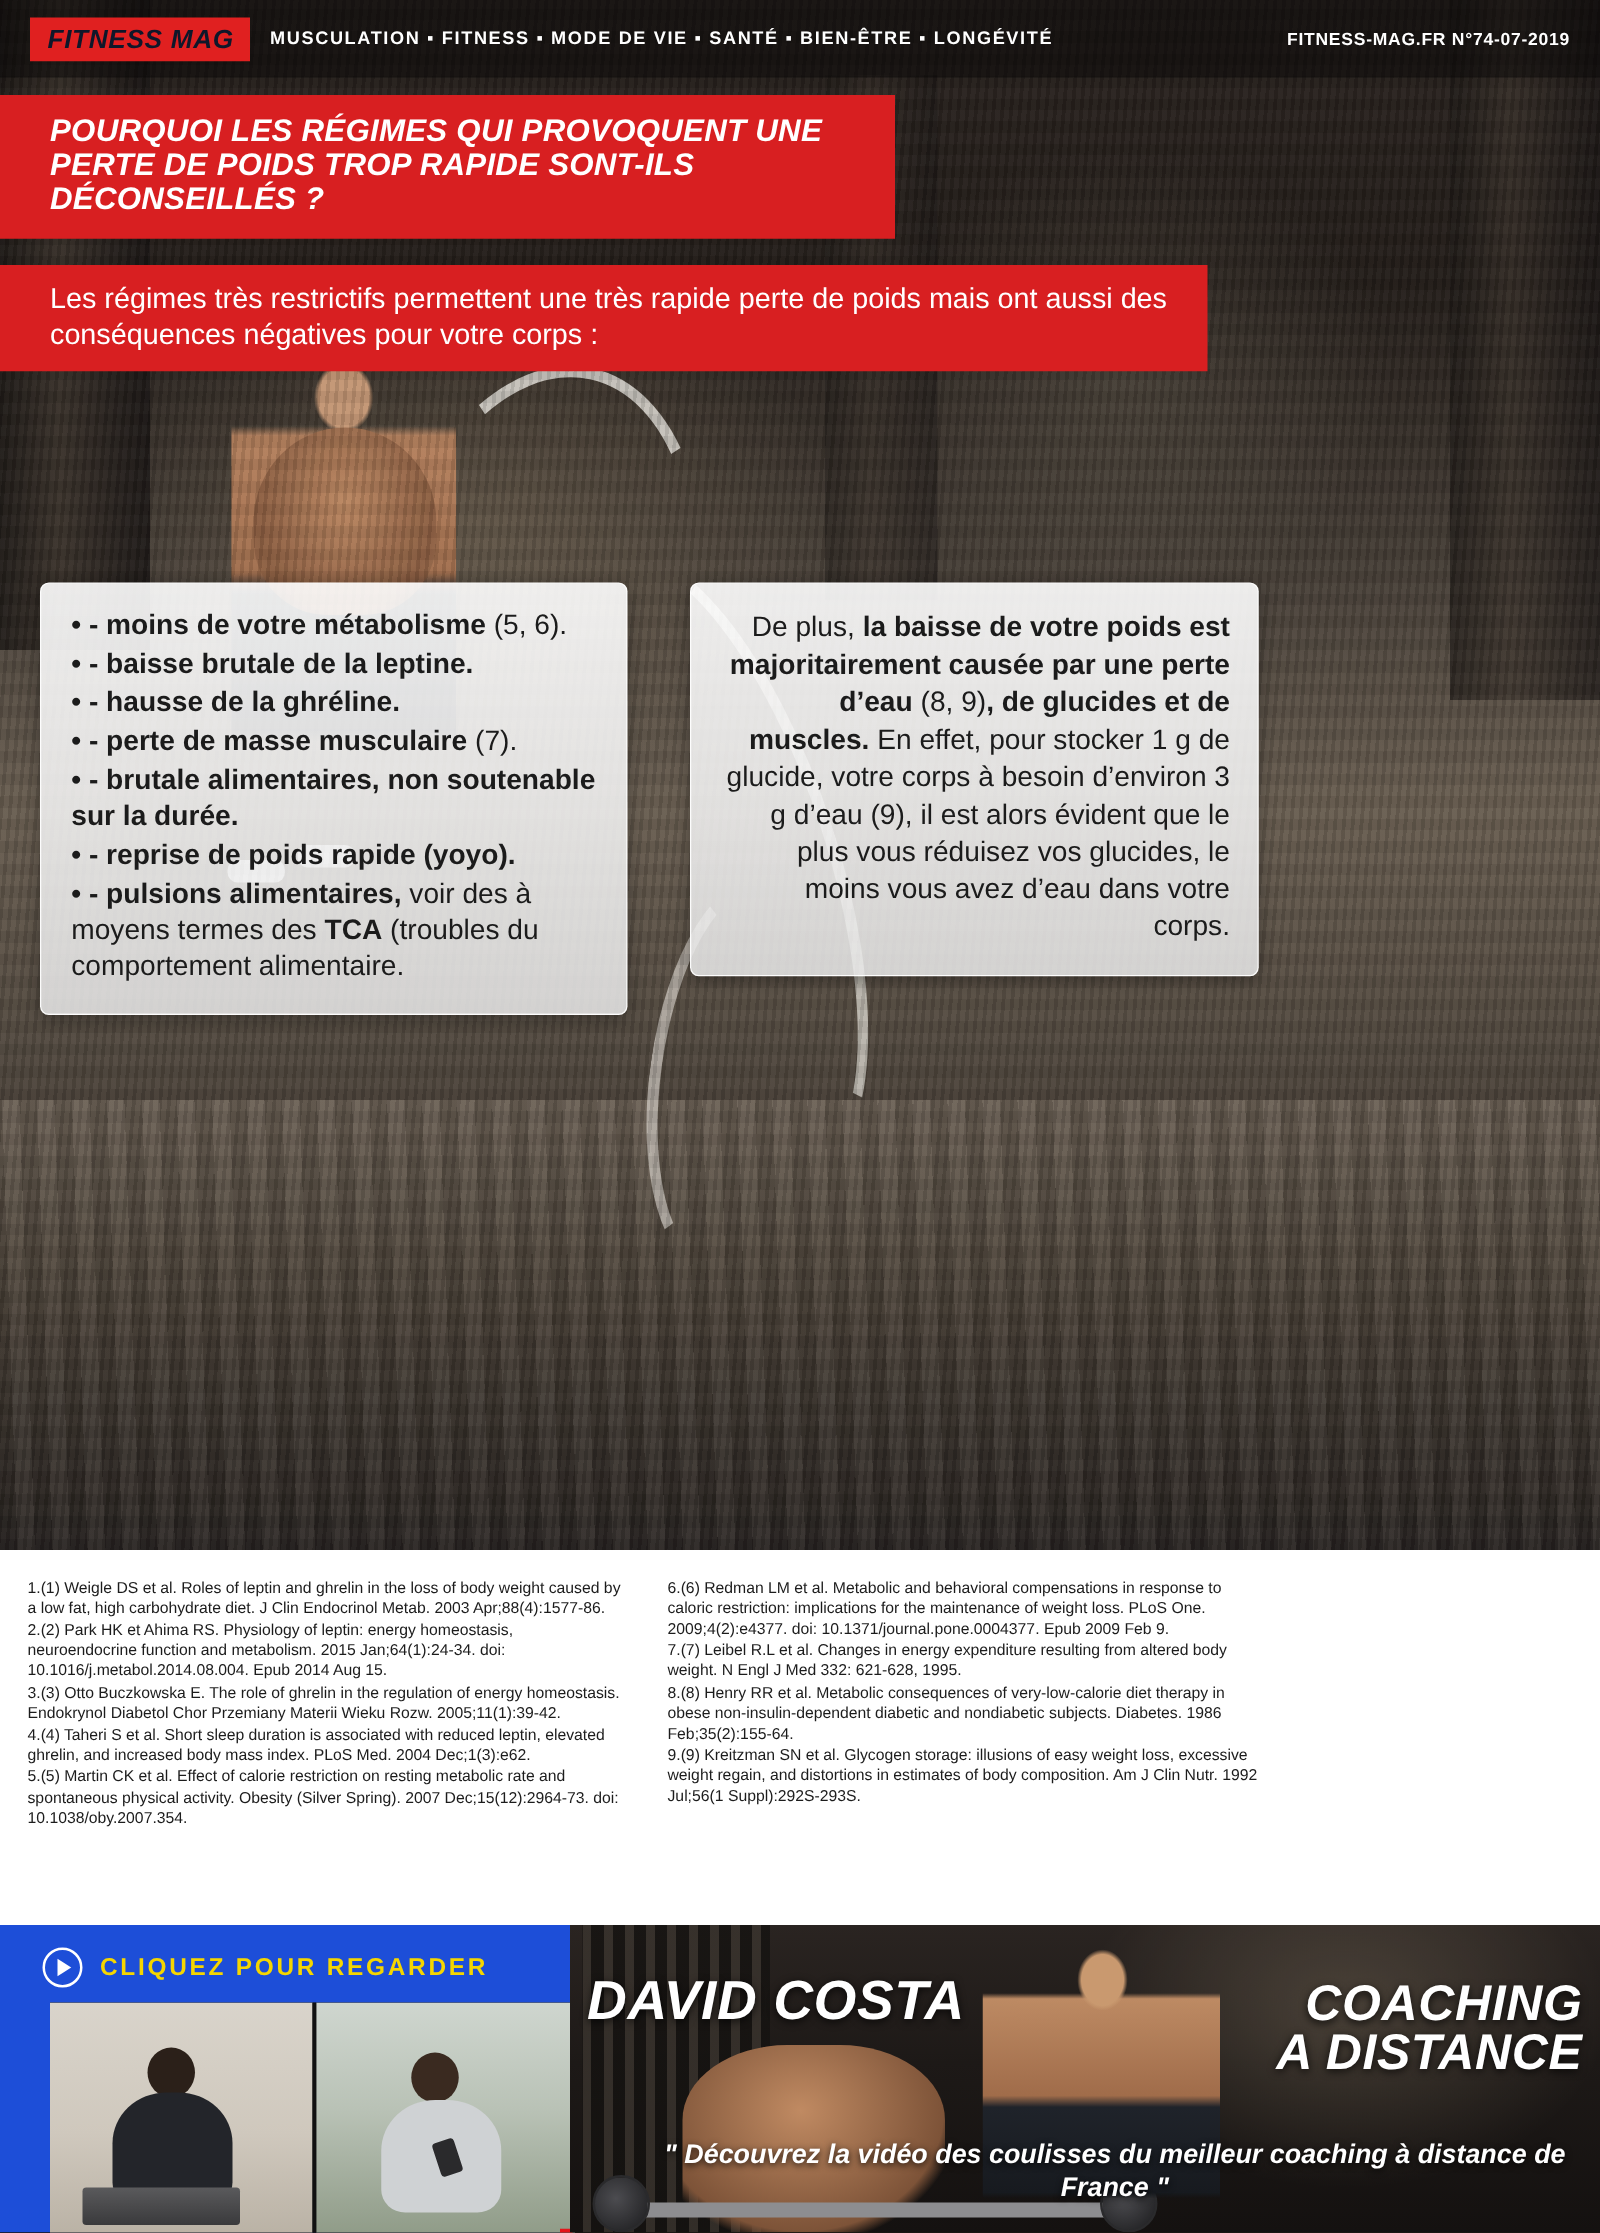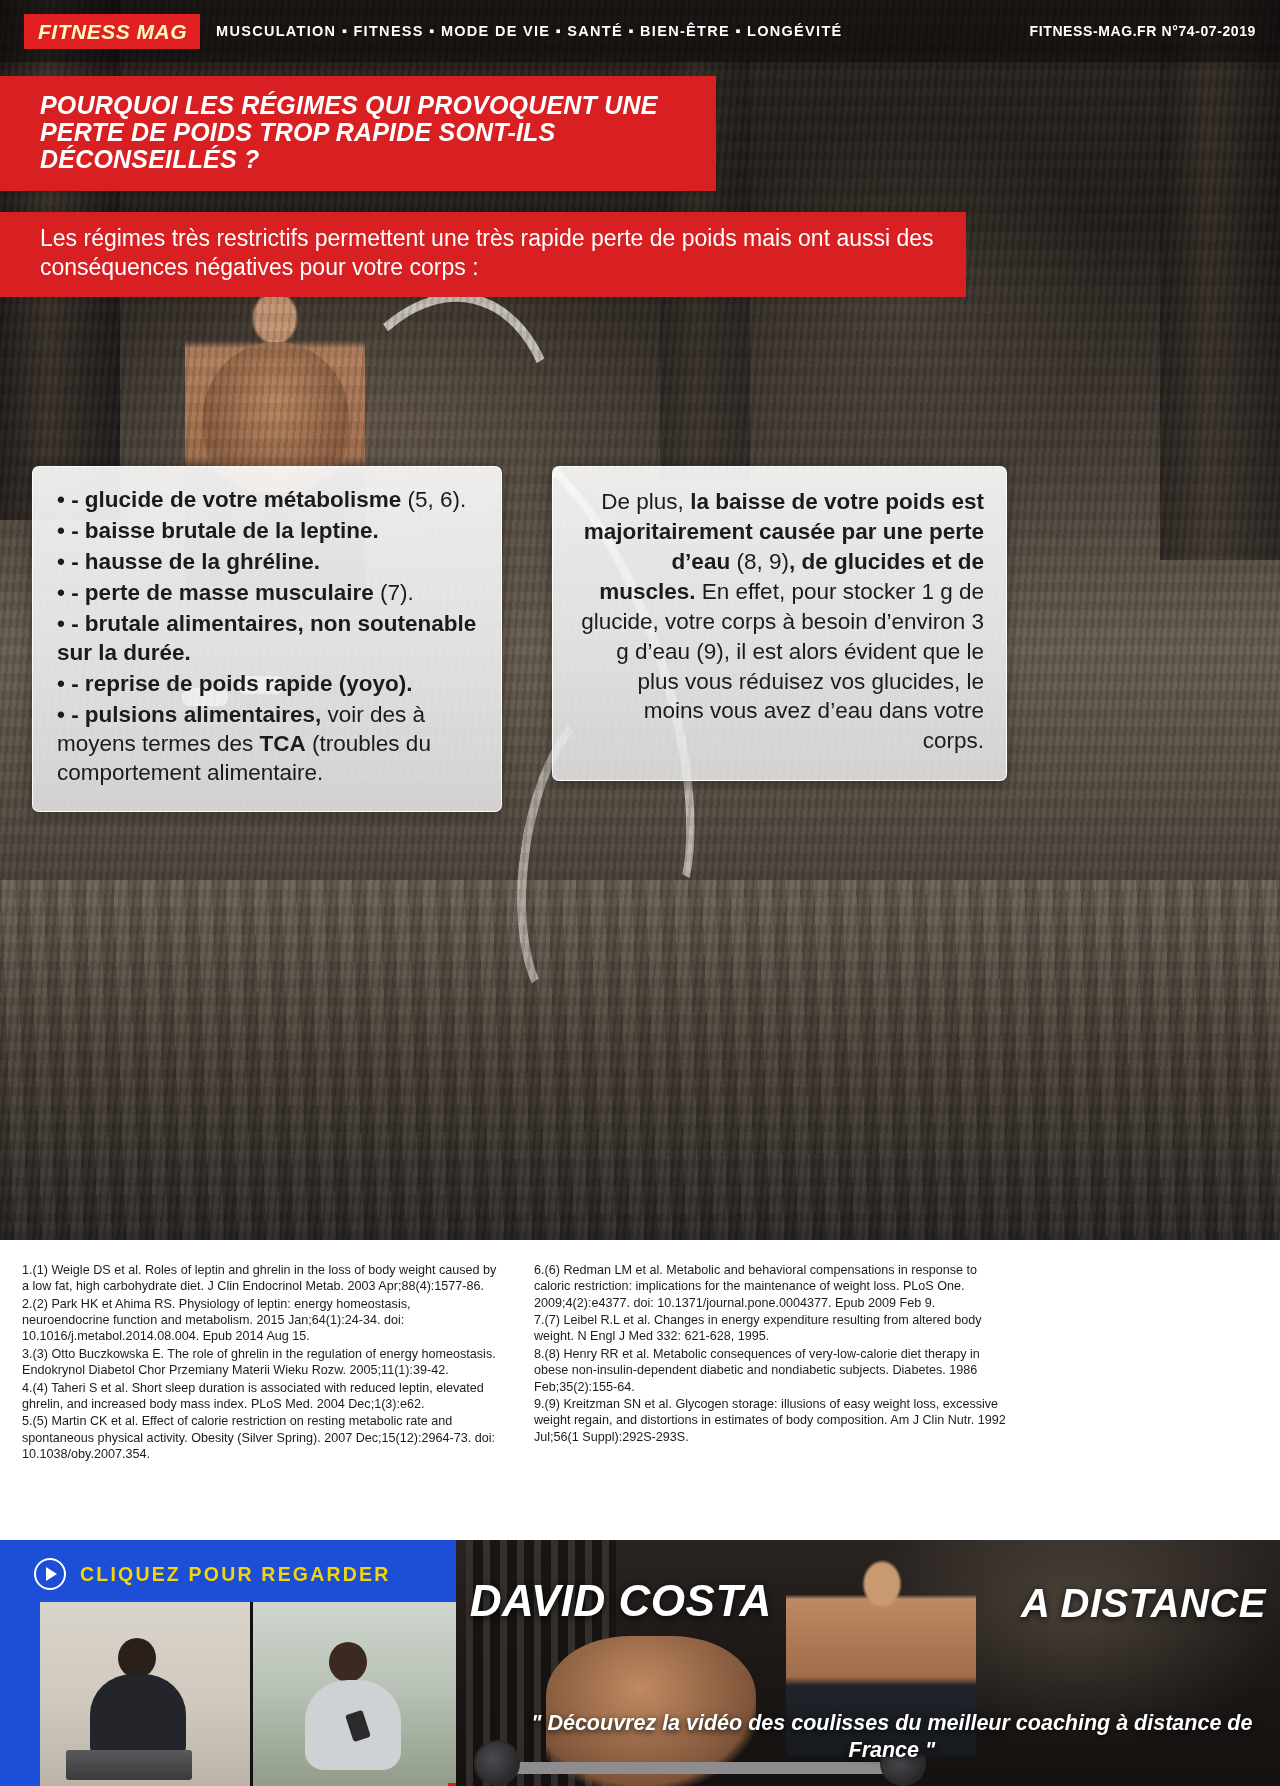--- a/index.html
+++ b/index.html
@@ -74,21 +74,21 @@
   .rope.r3 { left: 520px; top: 700px; width: 140px; height: 320px; transform: rotate(8deg);
              border-color: transparent transparent transparent rgba(228,224,216,.6); }
 
   
   .topbar {
     position: absolute; left: 0; top: 0; width: 1280px; height: 62px;
     background: rgba(10,8,7,0.55);
     display: flex; align-items: center; padding: 0 24px;
   }
   .logo {
-    background: #e02020; color: #fef9c3; font-weight: 700; font-style: italic;
+    background: #e02020; color: #0f172a; font-weight: 700; font-style: italic;
     font-size: 21px; letter-spacing: .5px; padding: 7px 13px 7px 14px; line-height: 1;
   }
   .kicker {
     color: #fff; font-size: 14.5px; font-weight: 700; letter-spacing: 1.3px;
     margin-left: 16px; white-space: nowrap;
   }
   .issue {
     margin-left: auto; color: #fff; font-size: 14px; font-weight: 700; letter-spacing: .6px;
   }
 
@@ -253,21 +253,21 @@
   <div class="headline">
     <h1>POURQUOI LES RÉGIMES QUI PROVOQUENT UNE PERTE DE POIDS TROP RAPIDE SONT-ILS DÉCONSEILLÉS ?</h1>
   </div>
 
   <div class="subhead">
     <p>Les régimes très restrictifs permettent une très rapide perte de poids mais ont aussi des conséquences négatives pour votre corps :</p>
   </div>
 
   <div class="card left">
     <div class="li">
-      <b>•  - glucide de votre métabolisme</b><span> (5, 6).</span>
+      <b>•  - moins de votre métabolisme</b><span> (5, 6).</span>
     </div>
     <div class="li">
       <b>•  - baisse brutale de la leptine.</b><span></span>
     </div>
     <div class="li">
       <b>•  - hausse de la ghréline.</b><span></span>
     </div>
     <div class="li">
       <b>•  - perte de masse musculaire</b><span> (7).</span>
     </div>
@@ -330,20 +330,21 @@
 
     <div class="promo-right">
       <div class="rack"></div>
       <div class="lifter"></div>
       <div class="barbell"></div>
       <div class="plate" style="left:18px;"></div>
       <div class="plate" style="left:424px;"></div>
       <div class="standing"></div>
       <div class="name-david">DAVID COSTA</div>
       <div class="coaching">
+        <div>COACHING</div>
         <div>A DISTANCE</div>
       </div>
       <div class="quote">" Découvrez la vidéo des coulisses du meilleur coaching à distance de France "</div>
     </div>
 
   </div>
 
 </div>
 
 </body></html>

